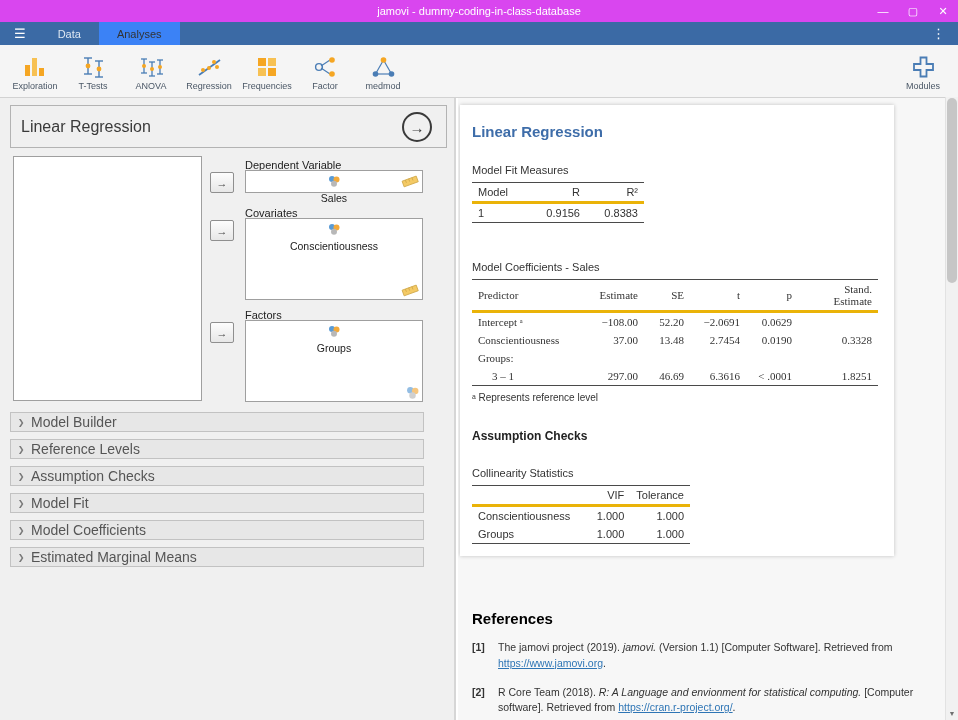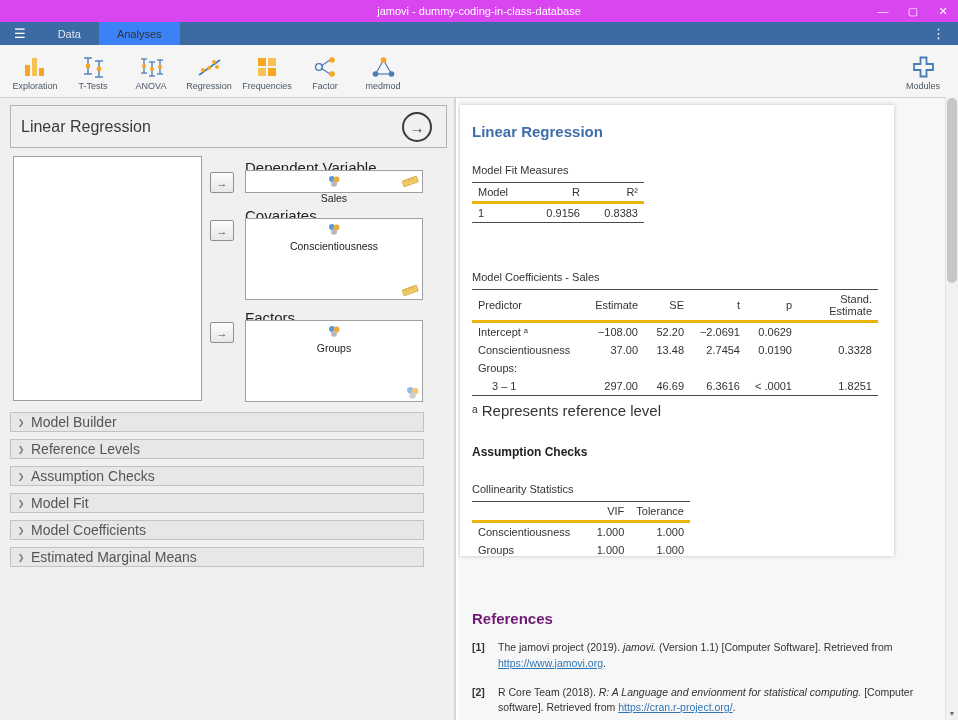--- a/index.html
+++ b/index.html
@@ -39,47 +39,47 @@
                display:flex; align-items:center; }
   .lr-title { font-size:16px; color:#3a3a3a; margin-left:10px; }
   .lr-go { position:absolute; right:14px; top:6px; width:30px; height:30px; border:2px solid #3a3a3a;
            border-radius:50%; display:flex; align-items:center; justify-content:center; font-size:15px;
            color:#3a3a3a; cursor:pointer; }
   .var-list { position:absolute; left:13px; top:58px; width:189px; height:245px; background:#fff;
               border:1px solid #9f9f9f; }
   .mv-btn { position:absolute; left:210px; width:24px; height:21px; background:linear-gradient(#fdfdfd,#e7e7e7);
             border:1px solid #8f8f8f; border-radius:2px; font-size:11px; color:#444; display:flex;
             align-items:center; justify-content:center; cursor:pointer; }
-  .field-label { position:absolute; left:245px; font-size:15px; color:#222; }
+  .field-label { position:absolute; left:245px; font-size:11px; color:#222; }
   .field-box { position:absolute; left:245px; width:178px; background:#fff; border:1px solid #9f9f9f; }
   .chip { display:flex; align-items:center; gap:5px; padding:4px 5px; font-size:10.5px; color:#222;flex-direction:column; }
   .type-hint { position:absolute; right:3px; bottom:2px; opacity:.85; line-height:0; }
   .sectionbar { position:absolute; left:10px; width:414px; height:20px; background:#e7e7e7;
                 border:1px solid #c2c2c2; display:flex; align-items:center; cursor:pointer; }
   .sectionbar .chev { width:20px; text-align:center; color:#787878; font-size:8px; }
   .sectionbar .slabel { font-size:14px; color:#555; }
 
   
   .results { position:absolute; top:98px; left:458px; width:487px; height:622px; background:#f7f7f7; overflow:hidden; }
   .page { position:absolute; left:2px; top:7px; width:434px; height:451px; background:#fff;
           box-shadow:0 0 4px rgba(0,0,0,.22); padding:14px 12px; overflow:hidden; }
   .res-title { font-size:15px; font-weight:bold; color:#3e6da9; margin-top:4px; }
   .tcaption { font-size:11px; color:#333; margin-top:24px; }
-  .tcaption.gap-lg { margin-top:48px; }
+  .tcaption.gap-lg { margin-top:38px; }
   table.jt { border-collapse:collapse; margin-top:6px; font-size:11px; color:#333; }
   table.jt th { font-weight:normal; border-top:1px solid #4a4a4a; border-bottom:3px solid #eab308; padding:3px 6px; }
   table.jt td { padding:3px 6px; }
   table.jt tbody tr:last-child td { border-bottom:1px solid #4a4a4a; }
   .l { text-align:left; } .r { text-align:right; }
   .indent { padding-left:20px !important; }
-  .footnote { font-size:15px; color:#333; margin-top:6px; }
+  .footnote { font-size:10px; color:#333; margin-top:6px; }
   .assump { font-size:12px; font-weight:bold; color:#222; margin-top:26px; }
 
   .refs { position:absolute; left:14px; top:512px; width:462px; }
-  .refs .refs-title { font-size:15px; color:#701a75; font-weight:bold; }
+  .refs .refs-title { font-size:15px; color:#000000; font-weight:bold; }
   .ref-item { display:flex; margin-top:13px; font-size:10.5px; line-height:1.5; color:#333; }
   .ref-num { width:26px; font-weight:bold; flex-shrink:0; }
   .ref-text { flex:1; }
   .ref-text .it { font-style:italic; }
   a.link { color:#2e75b5; text-decoration:underline; cursor:pointer; }
 
   
   .scrollbar { position:absolute; top:97px; right:0; width:13px; height:623px; background:#f1f1f1;
                border-left:1px solid #e2e2e2; }
   .sb-thumb { position:absolute; top:1px; left:1px; width:10px; height:185px; background:#c6c6c6;
@@ -340,21 +340,21 @@
         <tbody>
           <tr>
             <td class="l">1</td>
             <td class="r">0.9156</td>
             <td class="r">0.8383</td>
           </tr>
         </tbody>
       </table>
 
       <div class="tcaption gap-lg">Model Coefficients - Sales</div>
-      <table class="jt" style="width:406px;">
+      <table class="jt" style="width:406px;font-family:Liberation Serif, serif;">
         <thead>
           <tr>
             <th class="l" style="width:112px;">Predictor</th>
             <th class="r" style="width:60px;">Estimate</th>
             <th class="r" style="width:46px;">SE</th>
             <th class="r" style="width:56px;">t</th>
             <th class="r" style="width:52px;">p</th>
             <th class="r" style="width:80px;">Stand. Estimate</th>
           </tr>
         </thead>

